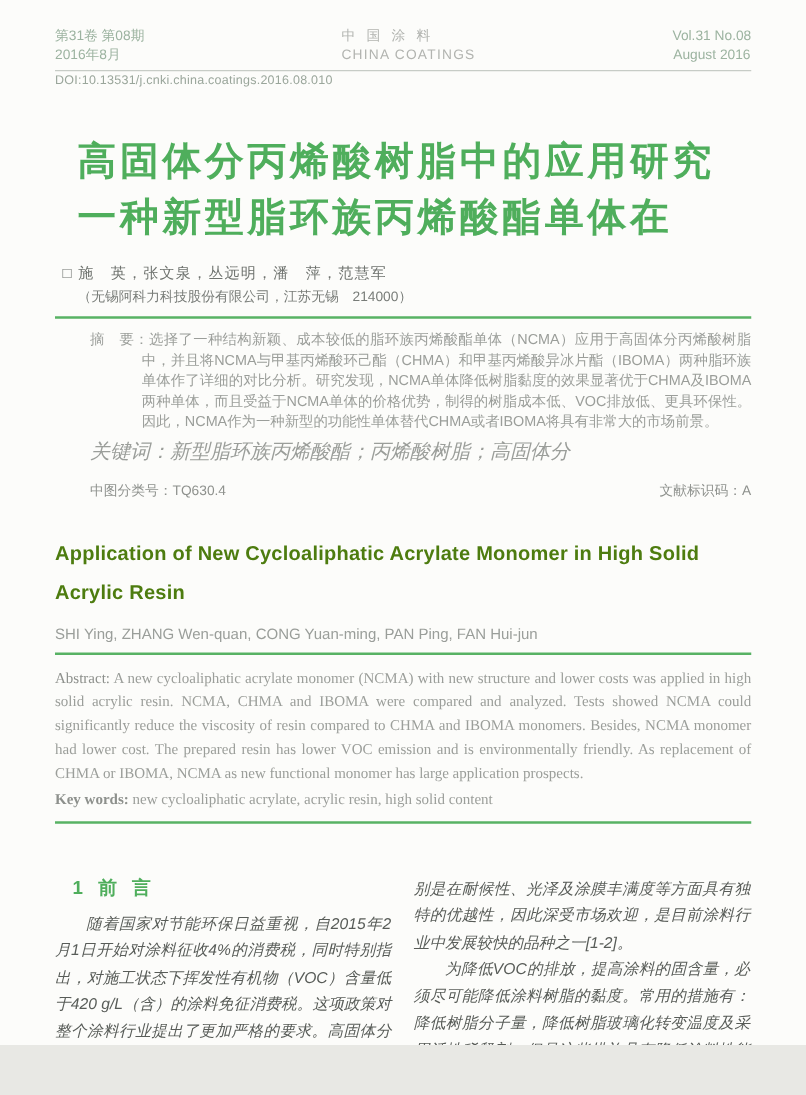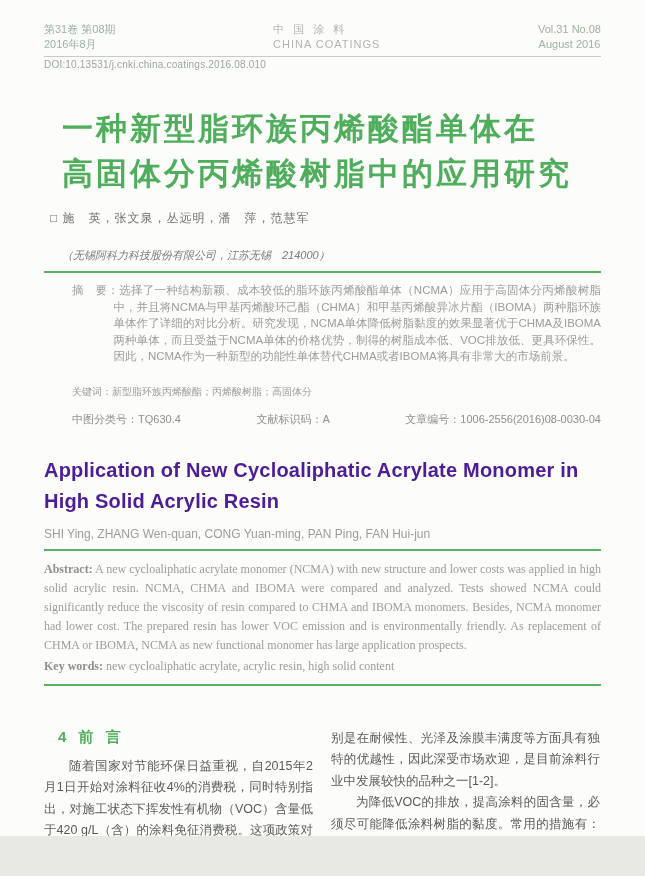--- a/index.html
+++ b/index.html
@@ -22,70 +22,70 @@
   .header-rule{border:none;border-top:1px solid #c7ccc6;margin:4px 0 2px 0;}
   .doi{font-size:10px;color:#9aa69b;letter-spacing:.2px;}
 
   
   .title-cn{
     margin-top:36px;padding-left:18px;
     color:#4fae5c;font-weight:bold;
     font-size:31px;line-height:45px;letter-spacing:3px;
   }
   .authors-cn{margin-top:14px;padding-left:6px;font-size:12px;color:#6f736f;letter-spacing:1px;}
-  .affil-cn{margin-top:21px;padding-left:18px;font-size:11px;color:#787c78;font-style:italic;}
+  .affil-cn{margin-top:3px;padding-left:18px;font-size:11px;color:#787c78;}
 
   .green-rule{border:none;border-top:2px solid #58b264;margin:8px 0 0 0;}
 
   
   .abstract-cn{
     margin-top:9px;
     padding-left:calc(28px + 3.6em);
     text-indent:-3.6em;
     font-size:11.5px;line-height:16.5px;color:#9b9e9a;
     text-align:justify;
   }
-  .kw-cn{margin-top:20px;padding-left:28px;font-size:10px;color:#9b9e9a;}
+  .kw-cn{margin-top:4px;padding-left:28px;font-size:16px;color:#9b9e9a;font-style:italic;}
   .meta-row{
     display:flex;justify-content:space-between;
     margin-top:13px;padding-left:28px;
     font-size:11px;color:#8e918d;
   }
 
   
   .title-en{
     margin-top:28px;
-    color:#4c1d95;font-weight:bold;
-    font-size:20px;line-height:31px;letter-spacing:.2px;
+    color:#4d7c0f;font-weight:bold;
+    font-size:16px;line-height:31px;letter-spacing:.2px;
   }
   .authors-en{margin-top:10px;font-size:12px;color:#9a9e9a;}
   .affil-en{margin-top:5px;font-size:11.5px;color:#9a9e9a;font-style:italic;
     font-family:"Liberation Serif","DejaVu Serif",serif;}
 
   .abstract-en{
     margin-top:9px;
     font-size:12px;line-height:19px;color:#9b9e9a;
     font-family:"Liberation Serif","DejaVu Serif",serif;
     text-align:justify;
   }
-  .abstract-en .lbl{font-weight:bold;color:#8d908c;}
+  .abstract-en .lbl{font-weight:normal;color:#8d908c;}
   .kw-en{margin-top:2px;font-size:12px;line-height:19px;color:#9b9e9a;
     font-family:"Liberation Serif","DejaVu Serif",serif;}
   .kw-en .lbl{font-weight:bold;color:#8d908c;text-align:center;}
 
   
   .body-cols{display:flex;gap:18px;margin-top:42px;}
   .col{width:269px;}
   .sec-title{
     color:#4fae5c;font-weight:bold;font-size:15px;
     padding-left:14px;letter-spacing:4px;margin-bottom:9px;
   }
   .para{
     font-size:12.5px;line-height:21.5px;color:#585c58;
-    text-align:justify;margin:0;
+    text-align:justify;margin:0;font-style:italic;
   }
   .para.indent{text-indent:2em;}
 </style>
 </head>
 <body>
 
 <div class="page">
 
   <div class="jheader">
     <div class="left">
@@ -98,51 +98,50 @@
     </div>
     <div class="right">
       <div>Vol.31  No.08</div>
       <div>August  2016</div>
     </div>
   </div>
   <hr class="header-rule">
   <div class="doi">DOI:10.13531/j.cnki.china.coatings.2016.08.010</div>
 
   <div class="title-cn">
+    <div>高固体分丙烯酸树脂中的应用研究</div>
     <div>一种新型脂环族丙烯酸酯单体在</div>
-    <div>高固体分丙烯酸树脂中的应用研究</div>
   </div>
 
   <div class="authors-cn">□ 施　英，张文泉，丛远明，潘　萍，范慧军</div>
   <div class="affil-cn">（无锡阿科力科技股份有限公司，江苏无锡　214000）</div>
 
   <hr class="green-rule">
 
   <div class="abstract-cn"><span class="lbl">摘　要：</span><span>选择了一种结构新颖、成本较低的脂环族丙烯酸酯单体（NCMA）应用于高固体分丙烯酸树脂中，并且将NCMA与甲基丙烯酸环己酯（CHMA）和甲基丙烯酸异冰片酯（IBOMA）两种脂环族单体作了详细的对比分析。研究发现，NCMA单体降低树脂黏度的效果显著优于CHMA及IBOMA两种单体，而且受益于NCMA单体的价格优势，制得的树脂成本低、VOC排放低、更具环保性。因此，NCMA作为一种新型的功能性单体替代CHMA或者IBOMA将具有非常大的市场前景。</span></div>
   <div class="kw-cn"><span>关键词：</span><span>新型脂环族丙烯酸酯；丙烯酸树脂；高固体分</span></div>
 
   <div class="meta-row">
     <span>中图分类号：TQ630.4</span>
     <span>文献标识码：A</span>
-    <span>文章编号：1006-2556(2016)08-0030-04</span>
   </div>
 
   <div class="title-en">Application of New Cycloaliphatic Acrylate Monomer in High Solid Acrylic Resin</div>
   <div class="authors-en">SHI Ying, ZHANG Wen-quan, CONG Yuan-ming, PAN Ping, FAN Hui-jun</div>
 
   <hr class="green-rule">
 
   <div class="abstract-en"><span class="lbl">Abstract:</span><span> A new cycloaliphatic acrylate monomer (NCMA) with new structure and lower costs was applied in high solid acrylic resin. NCMA, CHMA and IBOMA were compared and analyzed. Tests showed NCMA could significantly reduce the viscosity of resin compared to CHMA and IBOMA monomers. Besides, NCMA monomer had lower cost. The prepared resin has lower VOC emission and is environmentally friendly. As replacement of CHMA or IBOMA, NCMA as new functional monomer has large application prospects.</span></div>
   <div class="kw-en"><span class="lbl">Key words:</span><span> new cycloaliphatic acrylate, acrylic resin, high solid content</span></div>
 
   <hr class="green-rule">
 
   <div class="body-cols">
     <div class="col">
-      <div class="sec-title">4 前 言</div>
+      <div class="sec-title">1 前 言</div>
       <p class="para indent">随着国家对节能环保日益重视，自2015年2月1日开始对涂料征收4%的消费税，同时特别指出，对施工状态下挥发性有机物（VOC）含量低于420 g/L（含）的涂料免征消费税。这项政策对整个涂料行业提出了更加严格的要求。高固体分涂料因VOC含量低、施工性能好，在施工过程中可达到规定的排放标准，因此研发低溶剂型、高固体分、高性能、低成本的涂料成为目前的发展趋势。</p>
 
     </div>
     <div class="col">
       <p class="para">别是在耐候性、光泽及涂膜丰满度等方面具有独特的优越性，因此深受市场欢迎，是目前涂料行业中发展较快的品种之一[1-2]。</p>
       <p class="para indent">为降低VOC的排放，提高涂料的固含量，必须尽可能降低涂料树脂的黏度。常用的措施有：降低树脂分子量，降低树脂玻璃化转变温度及采用活性稀释剂。但是这些措施具有降低涂料性能的弊端，容易对涂膜性能造成伤害[3]。研究发现，采用溶液聚合法合成高固体分丙烯酸树脂的实验，在配方中加入甲基丙烯酸环烷基单体，在聚合物玻璃化温度、分子量、</p>
     </div>
   </div>
 
 </div>

